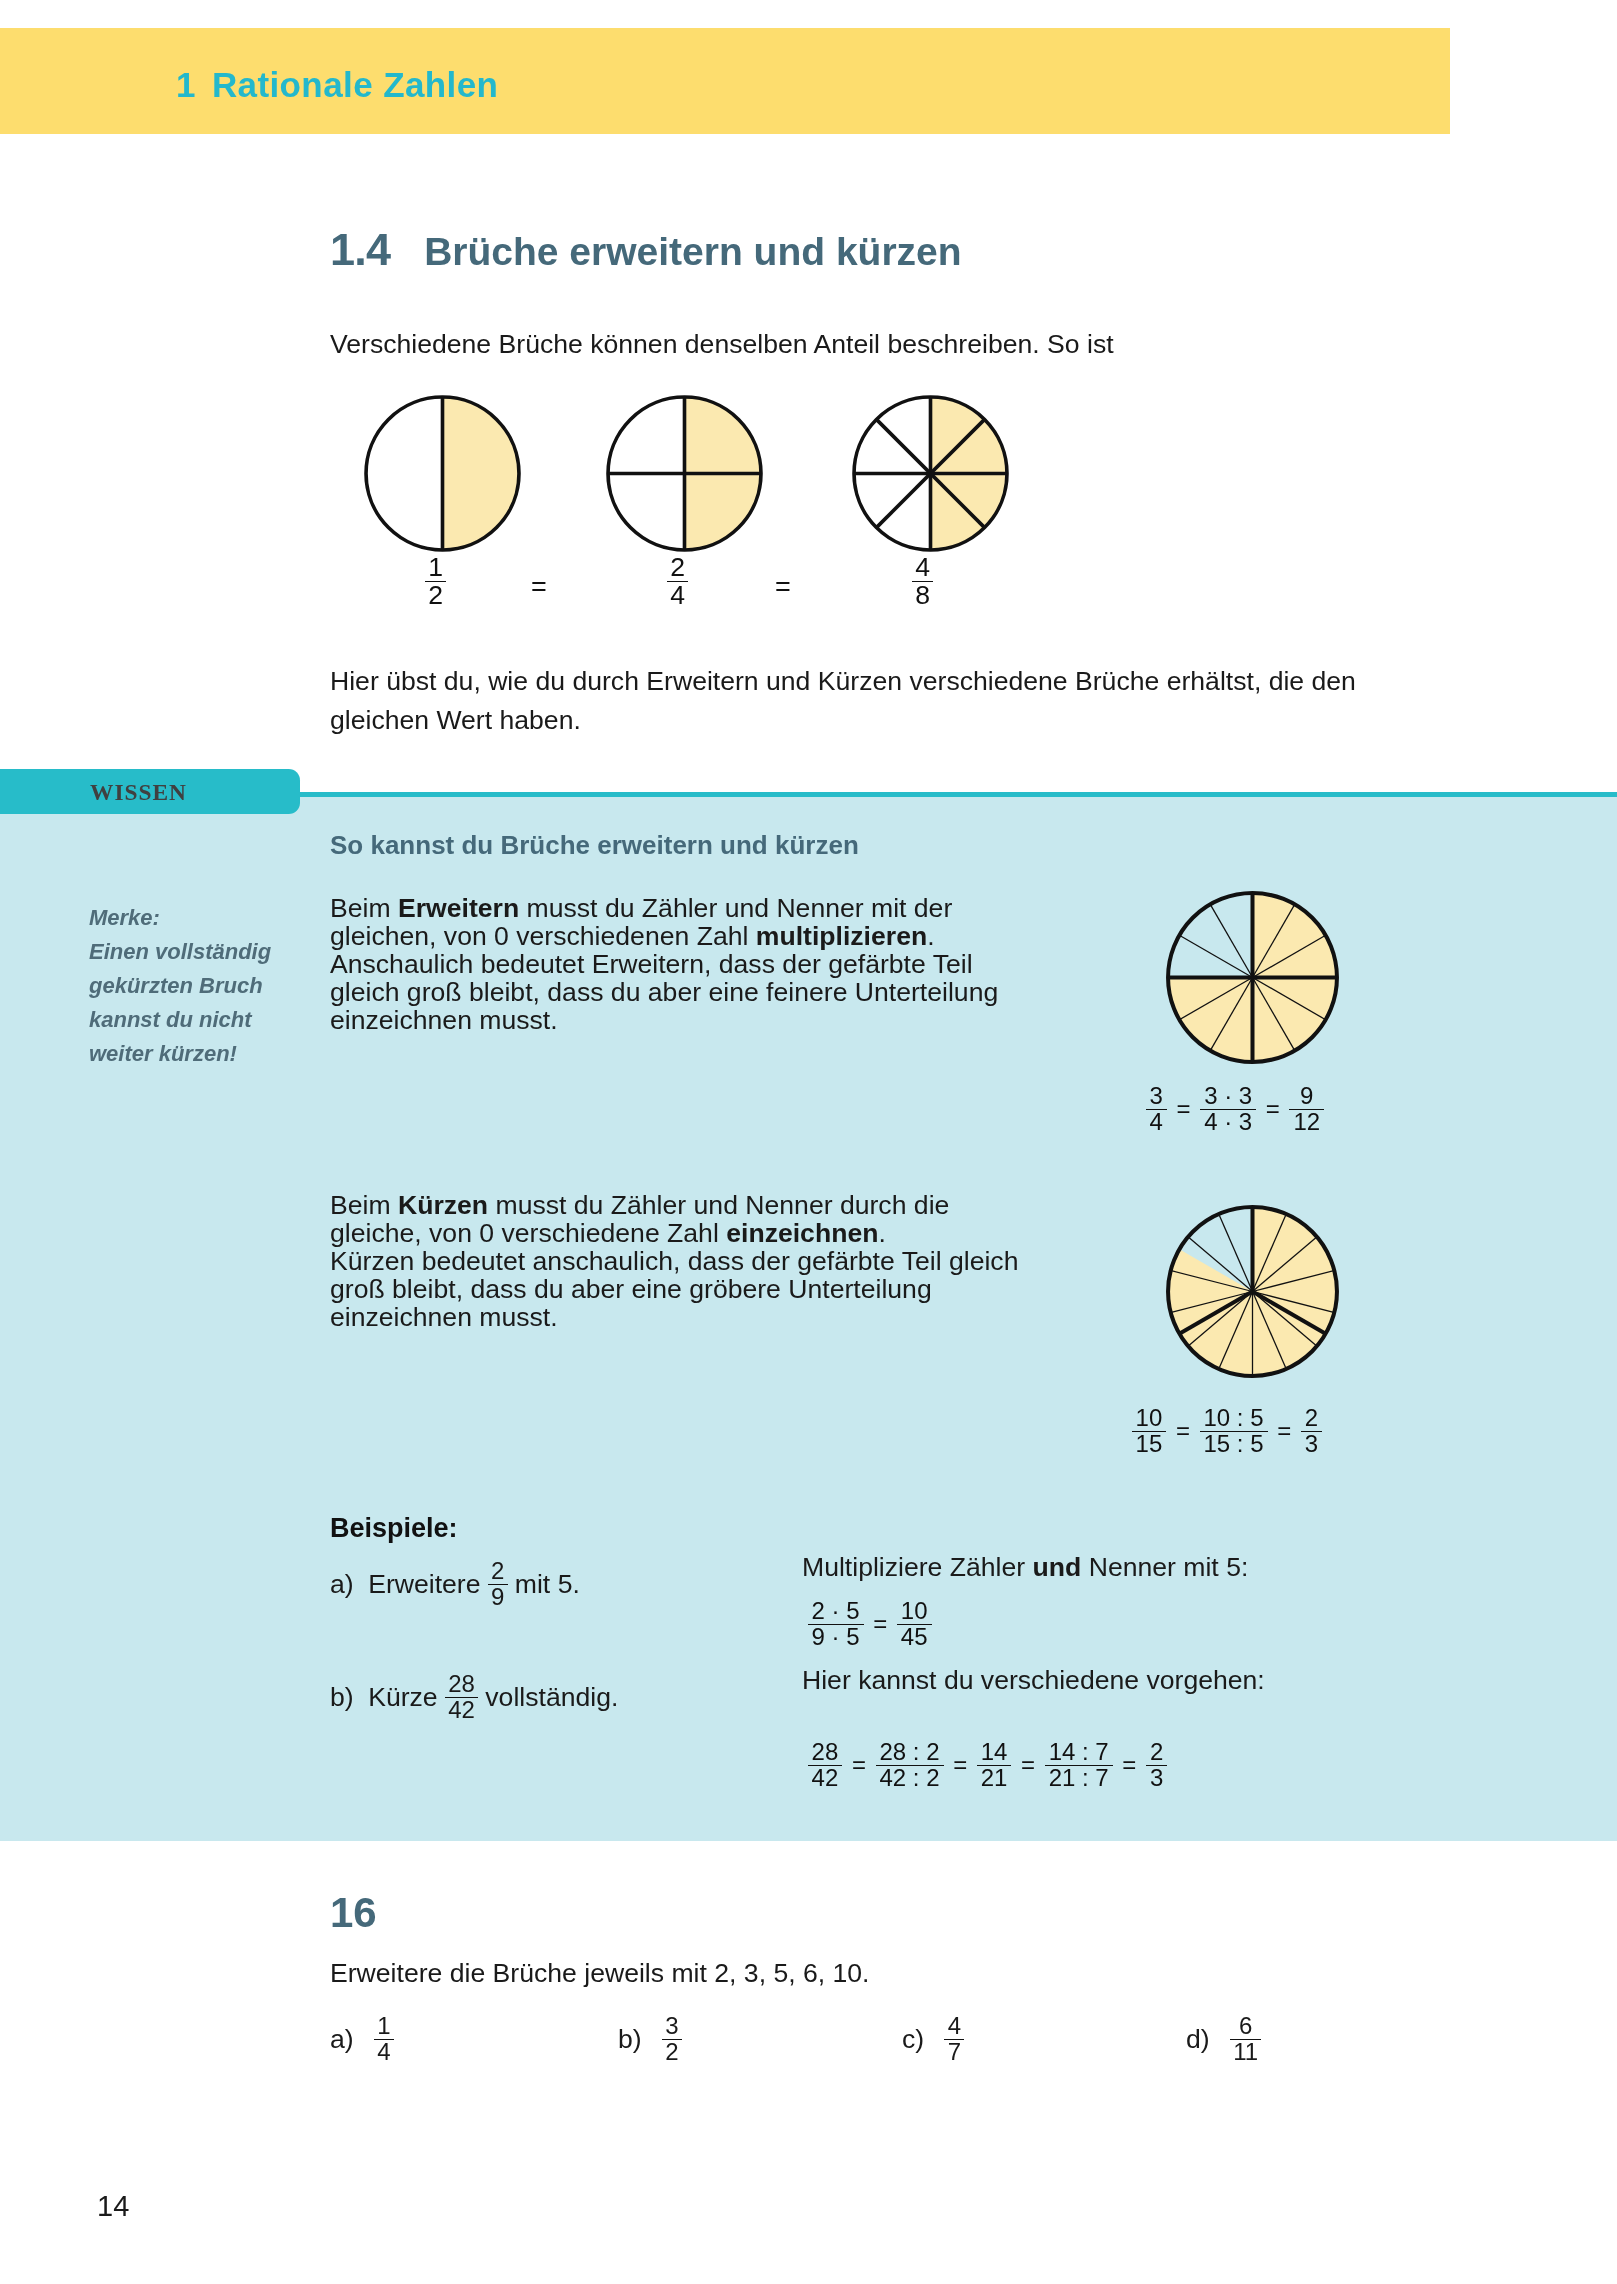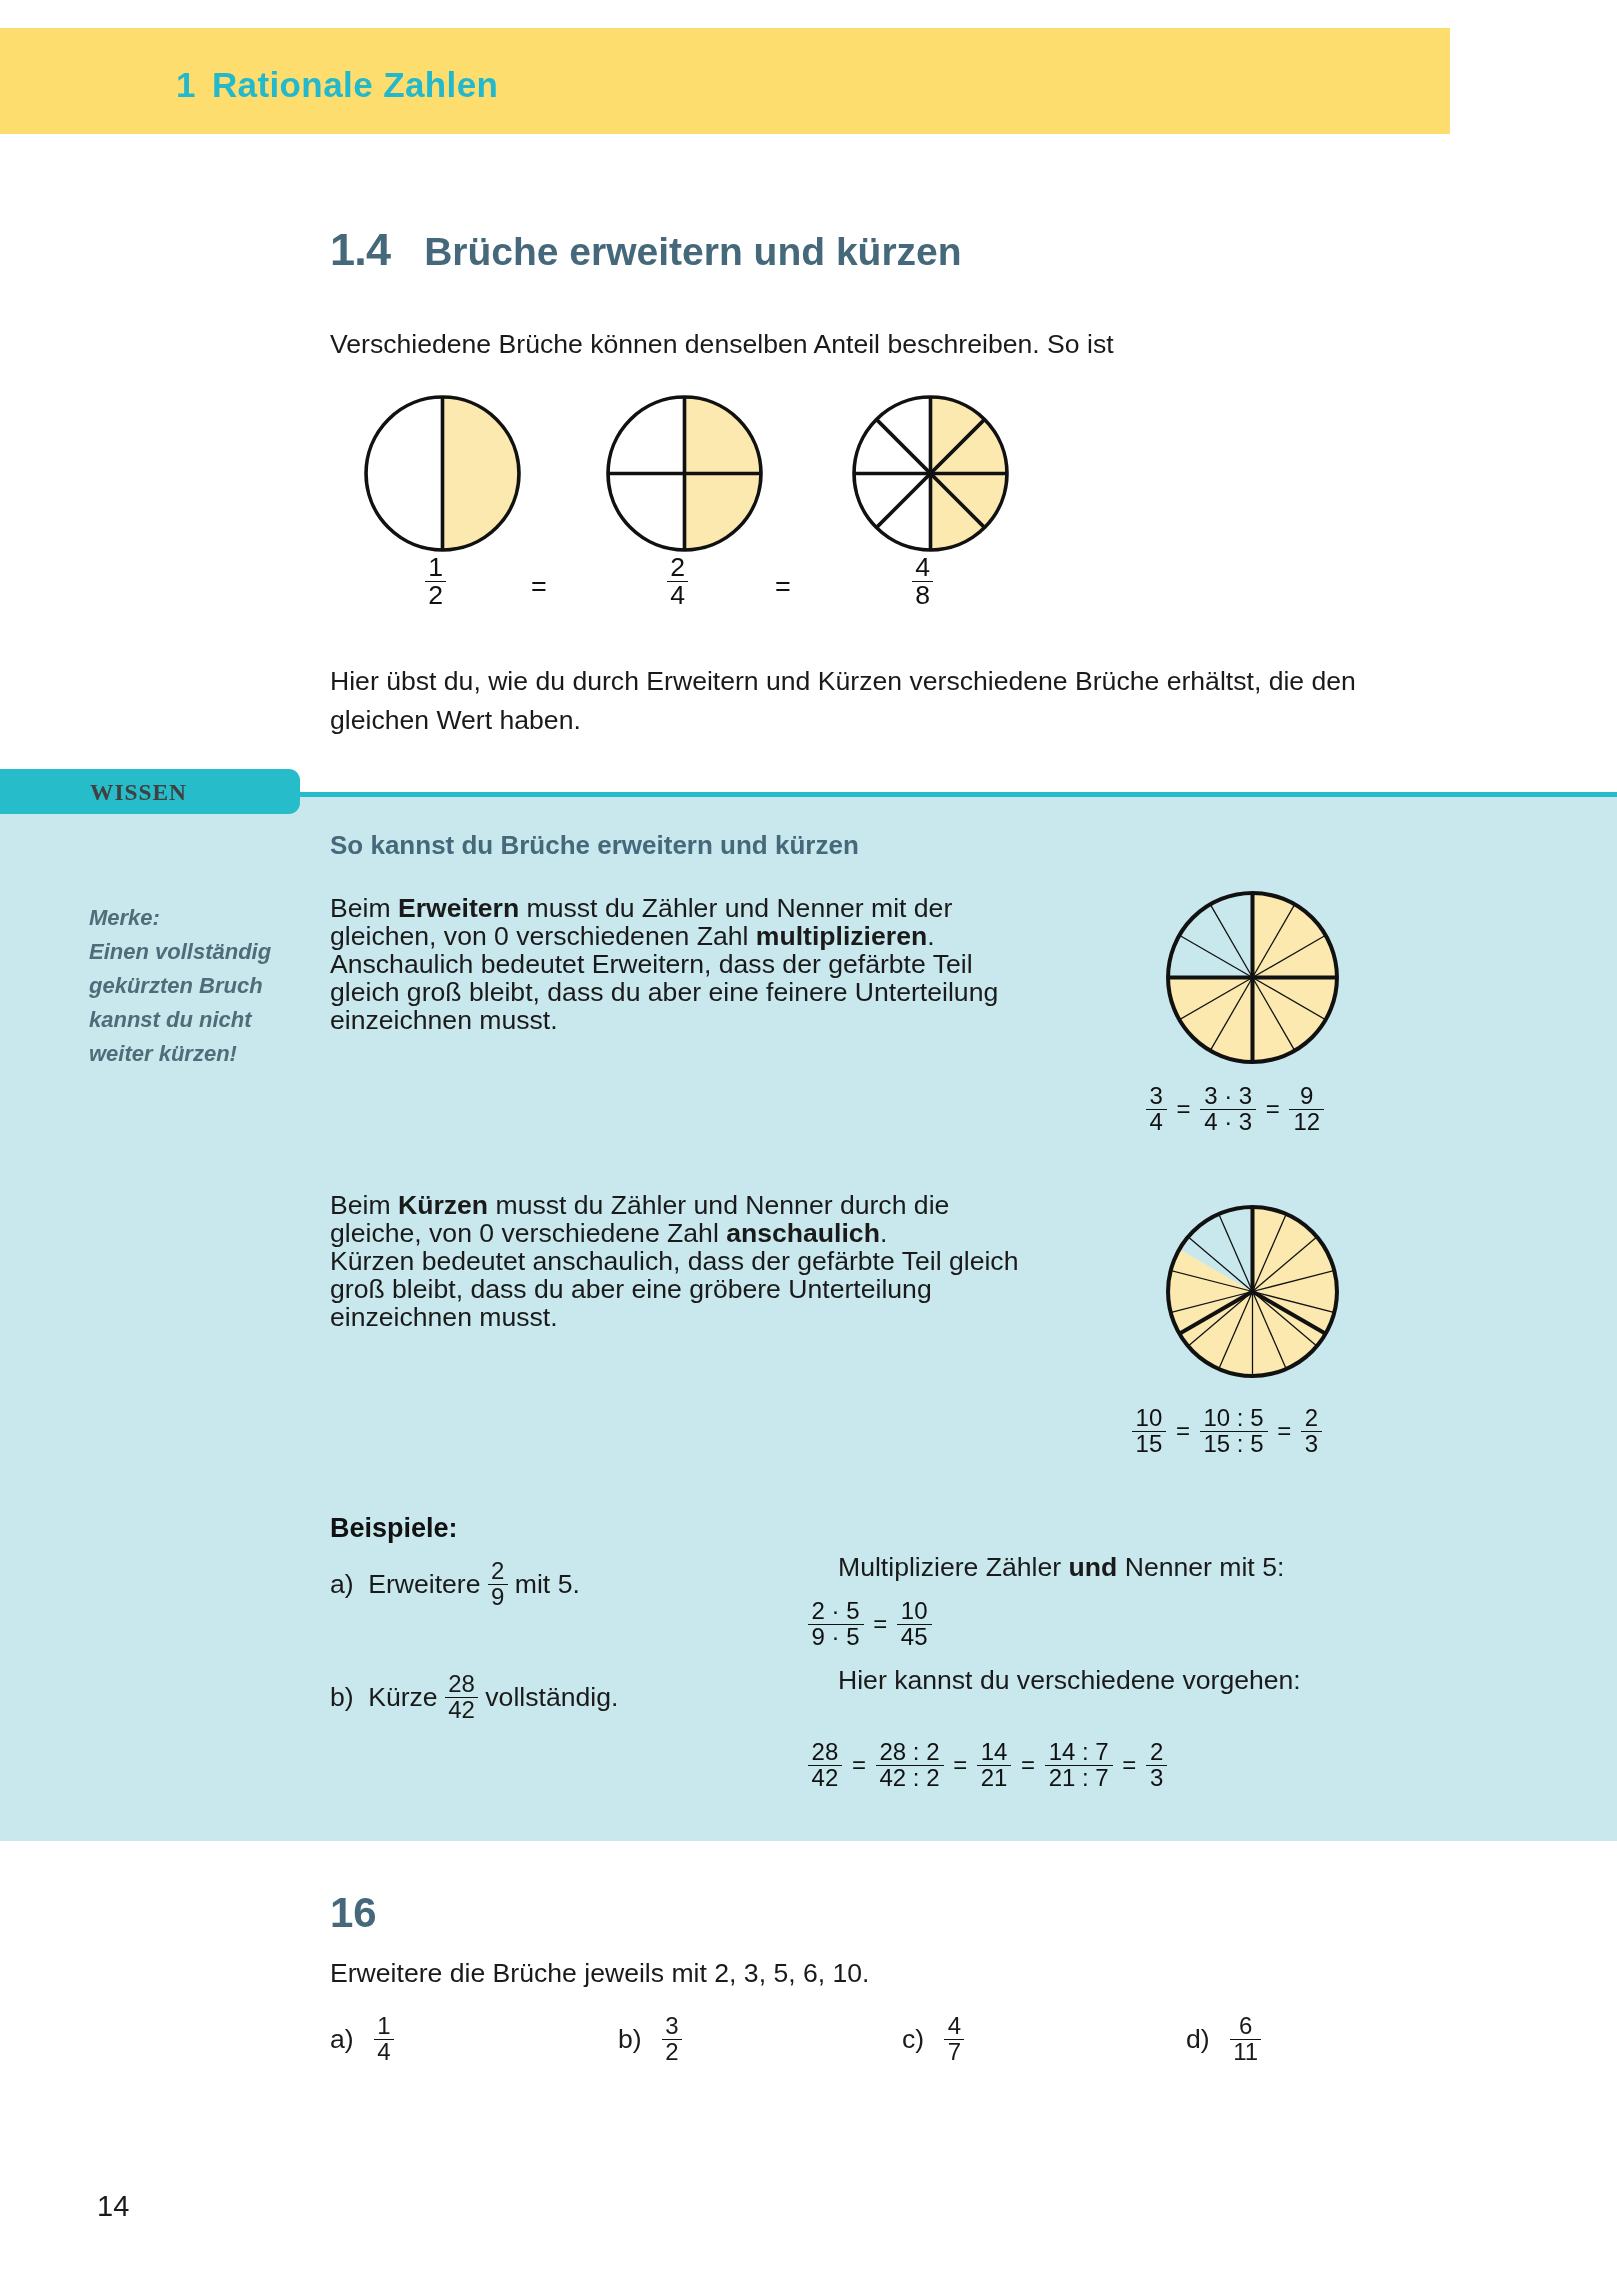--- a/index.html
+++ b/index.html
@@ -109,21 +109,21 @@
   .opeq{margin:0 4px;}
 
   
   #beispiele-title{
     position:absolute;left:330px;top:1513px;
     font-size:27px;font-weight:bold;color:#111;
   }
   .bsp-row{position:absolute;display:flex;align-items:center;font-size:26.6px;color:#1a1a1a;}
   #bsp-a-left{left:330px;top:1559px;}
   #bsp-b-left{left:330px;top:1672px;}
-  .bsp-right{position:absolute;font-size:26.6px;color:#1a1a1a;white-space:nowrap;margin-left:36px;}
+  .bsp-right{position:absolute;font-size:26.6px;color:#1a1a1a;white-space:nowrap;}
   #bsp-a-right{left:802px;top:1552px;}
   #bsp-b-right{left:802px;top:1665px;}
   #bsp-a-calc{left:802px;top:1599px;}
   #bsp-b-calc{left:802px;top:1740px;}
   .inlinefrac{
     display:inline-block;text-align:center;line-height:1.04;
     font-size:24px;margin:0 7.3px;vertical-align:middle;
   }
   .inlinefrac .n{display:block;padding:0 3.2px;}
   .inlinefrac .d{display:block;padding:0 3.2px;border-top:1.8px solid #111;}
@@ -219,21 +219,21 @@
 
 <div id="merke-note"><span style="white-space:pre-line">Merke:
 Einen vollständig gekürzten Bruch kannst du nicht weiter kürzen!</span></div>
 
 <div class="wissen-para" id="erw-para">
   <span>Beim </span><b>Erweitern</b><span> musst du Zähler und Nenner mit der gleichen, von 0 verschiedenen Zahl </span><b>multiplizieren</b><span>.</span><br>
   <span>Anschaulich bedeutet Erweitern, dass der gefärbte Teil gleich groß bleibt, dass du aber eine feinere Unterteilung einzeichnen musst.</span>
 </div>
 
 <div class="wissen-para" id="kuer-para">
-  <span>Beim </span><b>Kürzen</b><span> musst du Zähler und Nenner durch die gleiche, von 0 verschiedene Zahl </span><b>anschaulich</b><span>.</span><br>
+  <span>Beim </span><b>Kürzen</b><span> musst du Zähler und Nenner durch die gleiche, von 0 verschiedene Zahl </span><b>einzeichnen</b><span>.</span><br>
   <span>Kürzen bedeutet anschaulich, dass der gefärbte Teil gleich groß bleibt, dass du aber eine gröbere Unterteilung einzeichnen musst.</span>
 </div>
 
 <div class="box-circle" id="circ-34">
   <svg width="185" height="185" viewBox="0 0 230 230">
     <path d="M115,115 L115,10 A105,105 0 1,1 10,115 Z" fill="#fbe9b0" stroke="none"></path>
     <g stroke="#111" stroke-width="1.6">
       <line x1="115" y1="115" x2="167.5" y2="24.07"></line>
       <line x1="115" y1="115" x2="205.93" y2="62.5"></line>
       <line x1="115" y1="115" x2="205.93" y2="167.5"></line>

